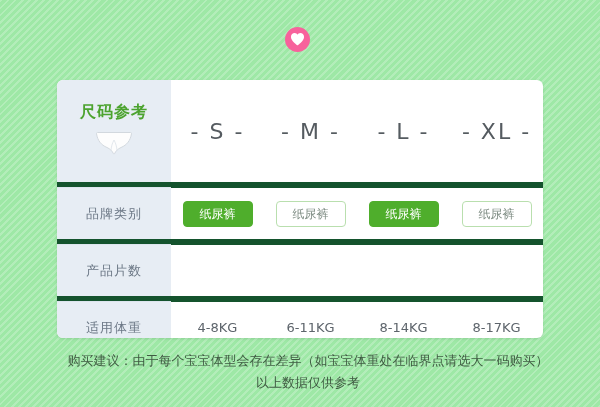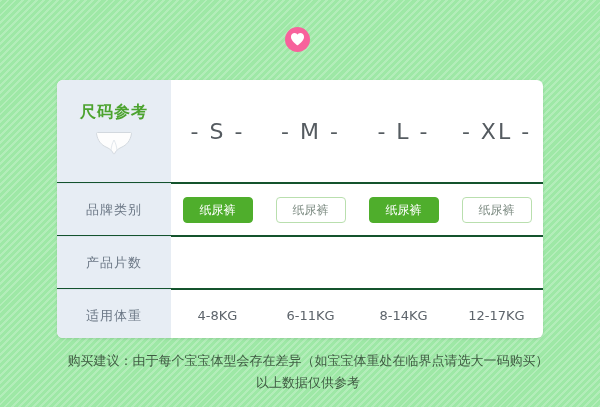--- a/index.html
+++ b/index.html
@@ -70,21 +70,21 @@
     overflow: hidden;
     display: flex;
     flex-direction: column;
   }
 
   .row {
     display: flex;
     width: 100%;
     flex: none;
   }
-  .row + .row { border-top: 2px solid #14532d; }
+  .row + .row { border-top: 6px solid #14532d; }
 
   .row-head { height: 102px; }
   .row-body { height: 51px; }
 
   .label-cell {
     width: 114px;
     flex: none;
     background: #e7edf4;
     display: flex;
     align-items: center;
@@ -247,21 +247,21 @@
       <div class="value-cell">
         <span class="value-text">4-8KG</span>
       </div>
       <div class="value-cell">
         <span class="value-text">6-11KG</span>
       </div>
       <div class="value-cell">
         <span class="value-text">8-14KG</span>
       </div>
       <div class="value-cell">
-        <span class="value-text">12-17KG</span>
+        <span class="value-text">8-17KG</span>
       </div>
     </div>
   </div>
 
 </div>
 
 <div class="footer">
   <div class="footer-line">购买建议：由于每个宝宝体型会存在差异（如宝宝体重处在临界点请选大一码购买）</div>
   <div class="footer-line">以上数据仅供参考</div>
 </div>

